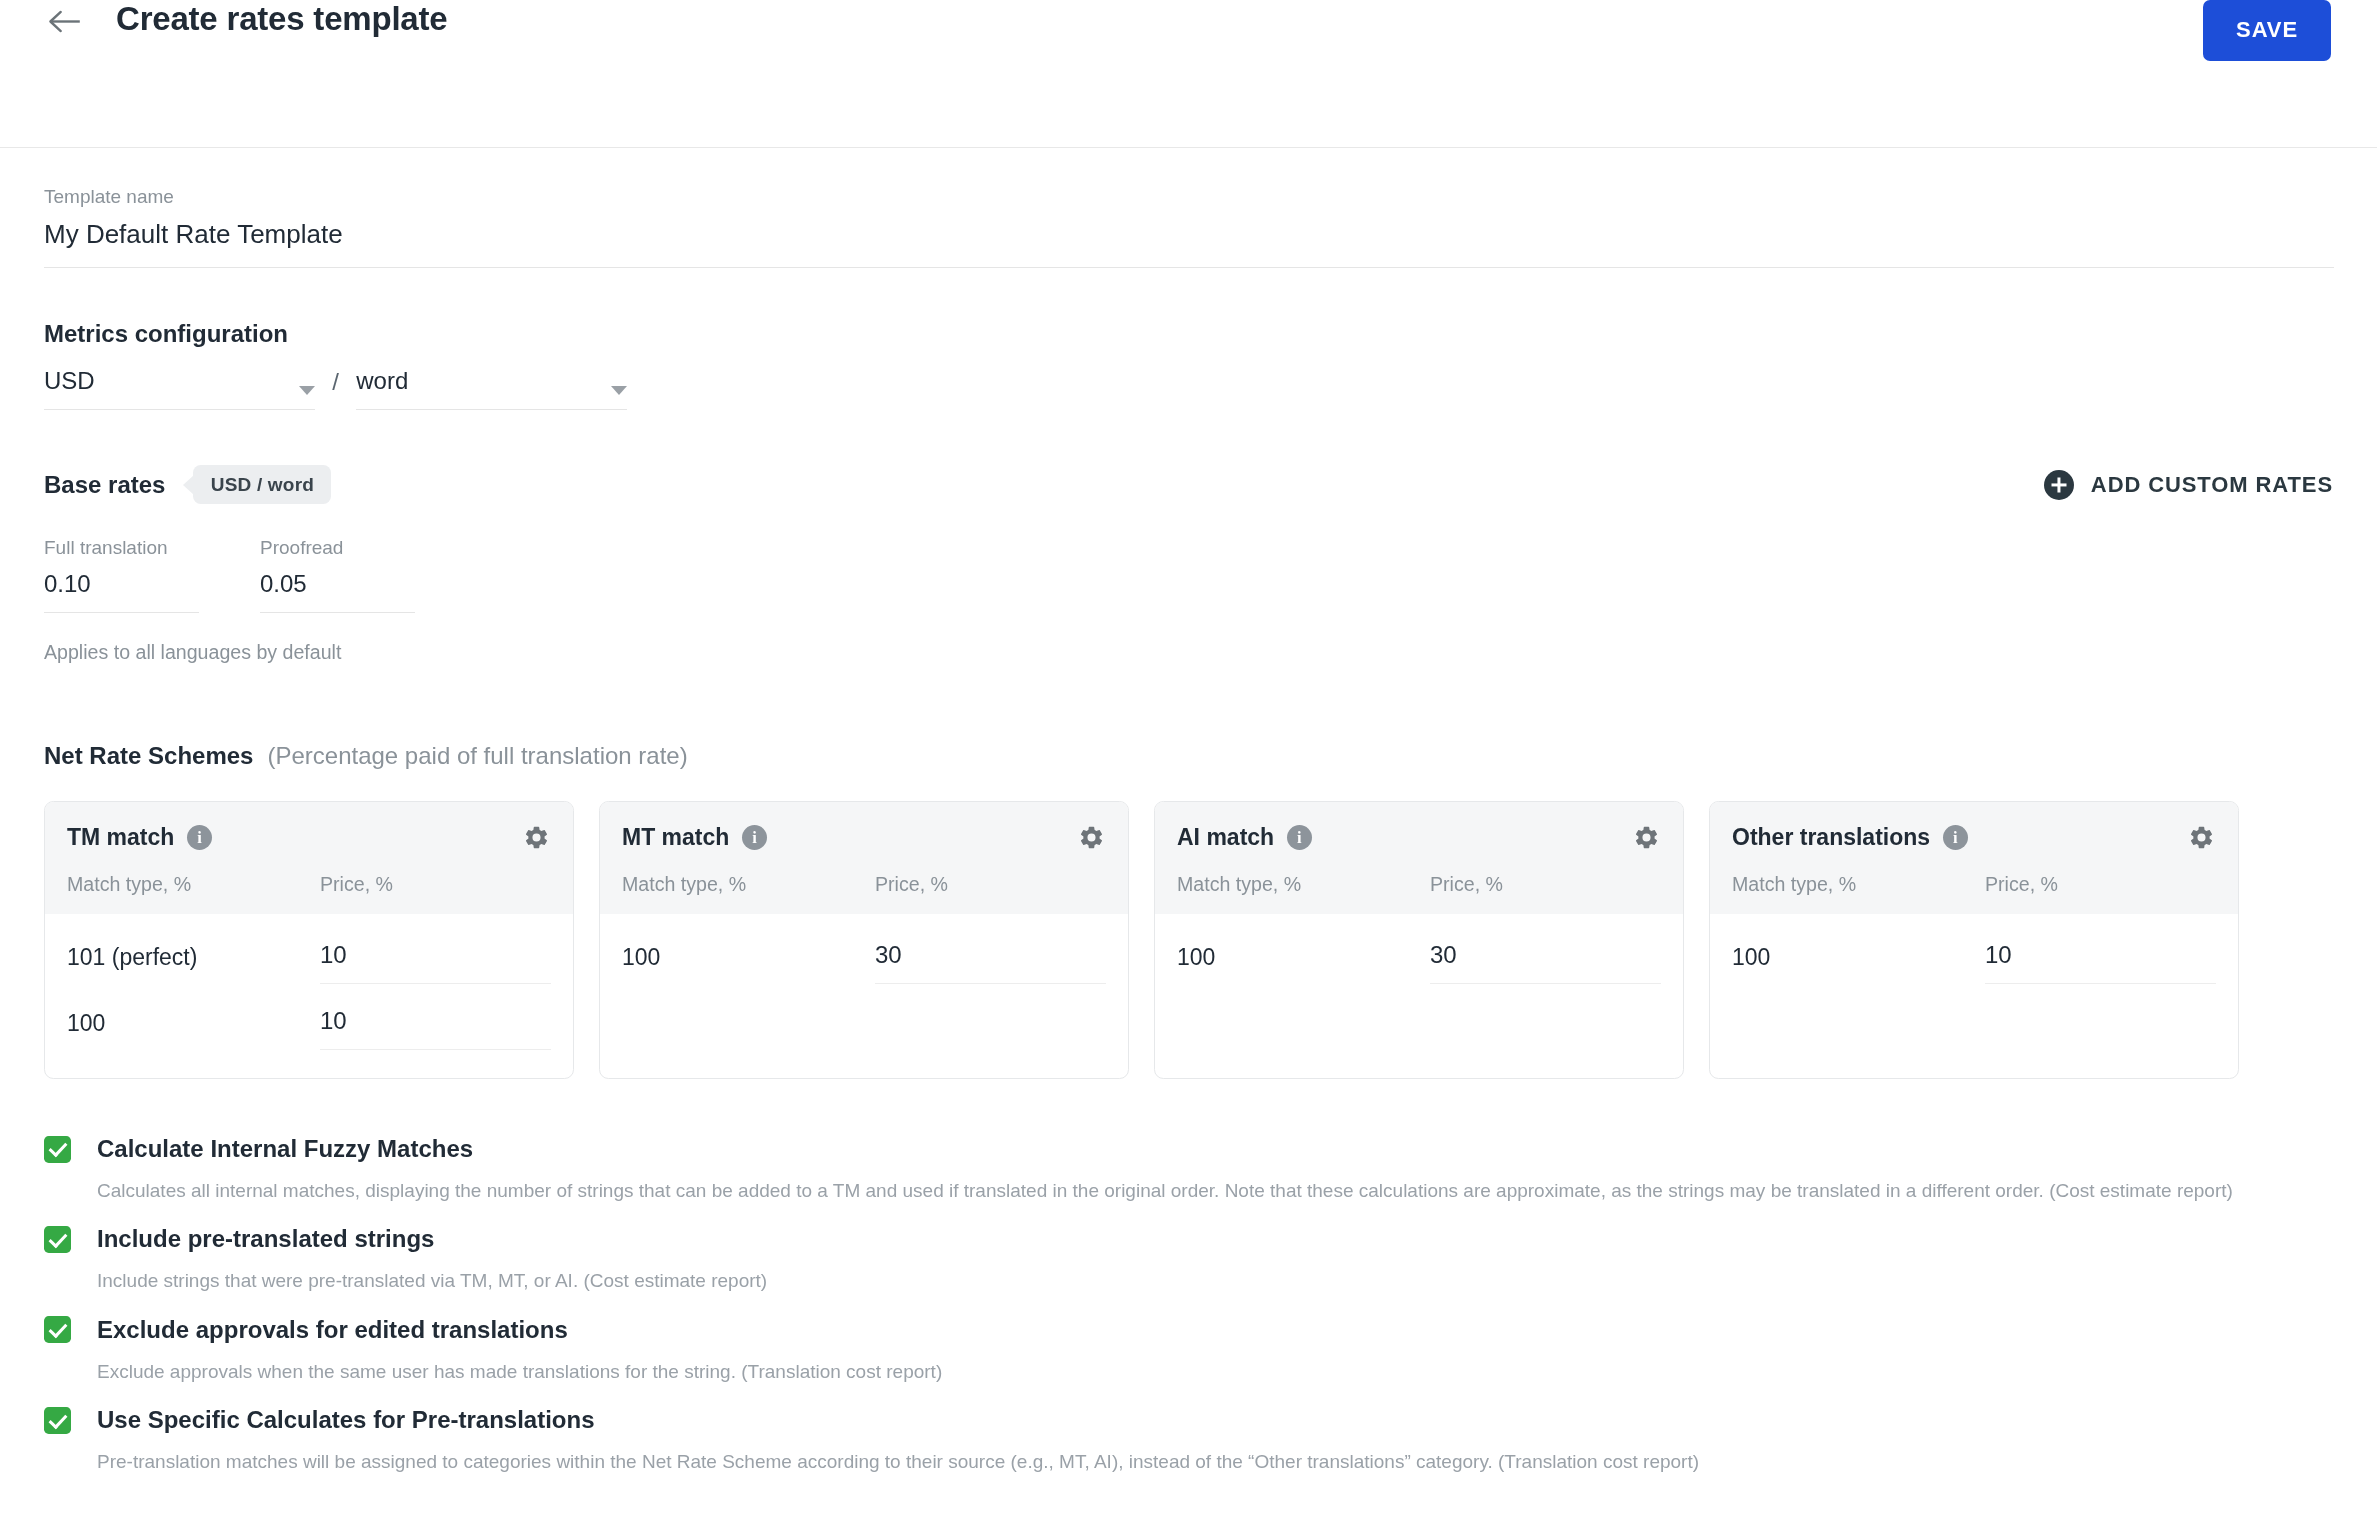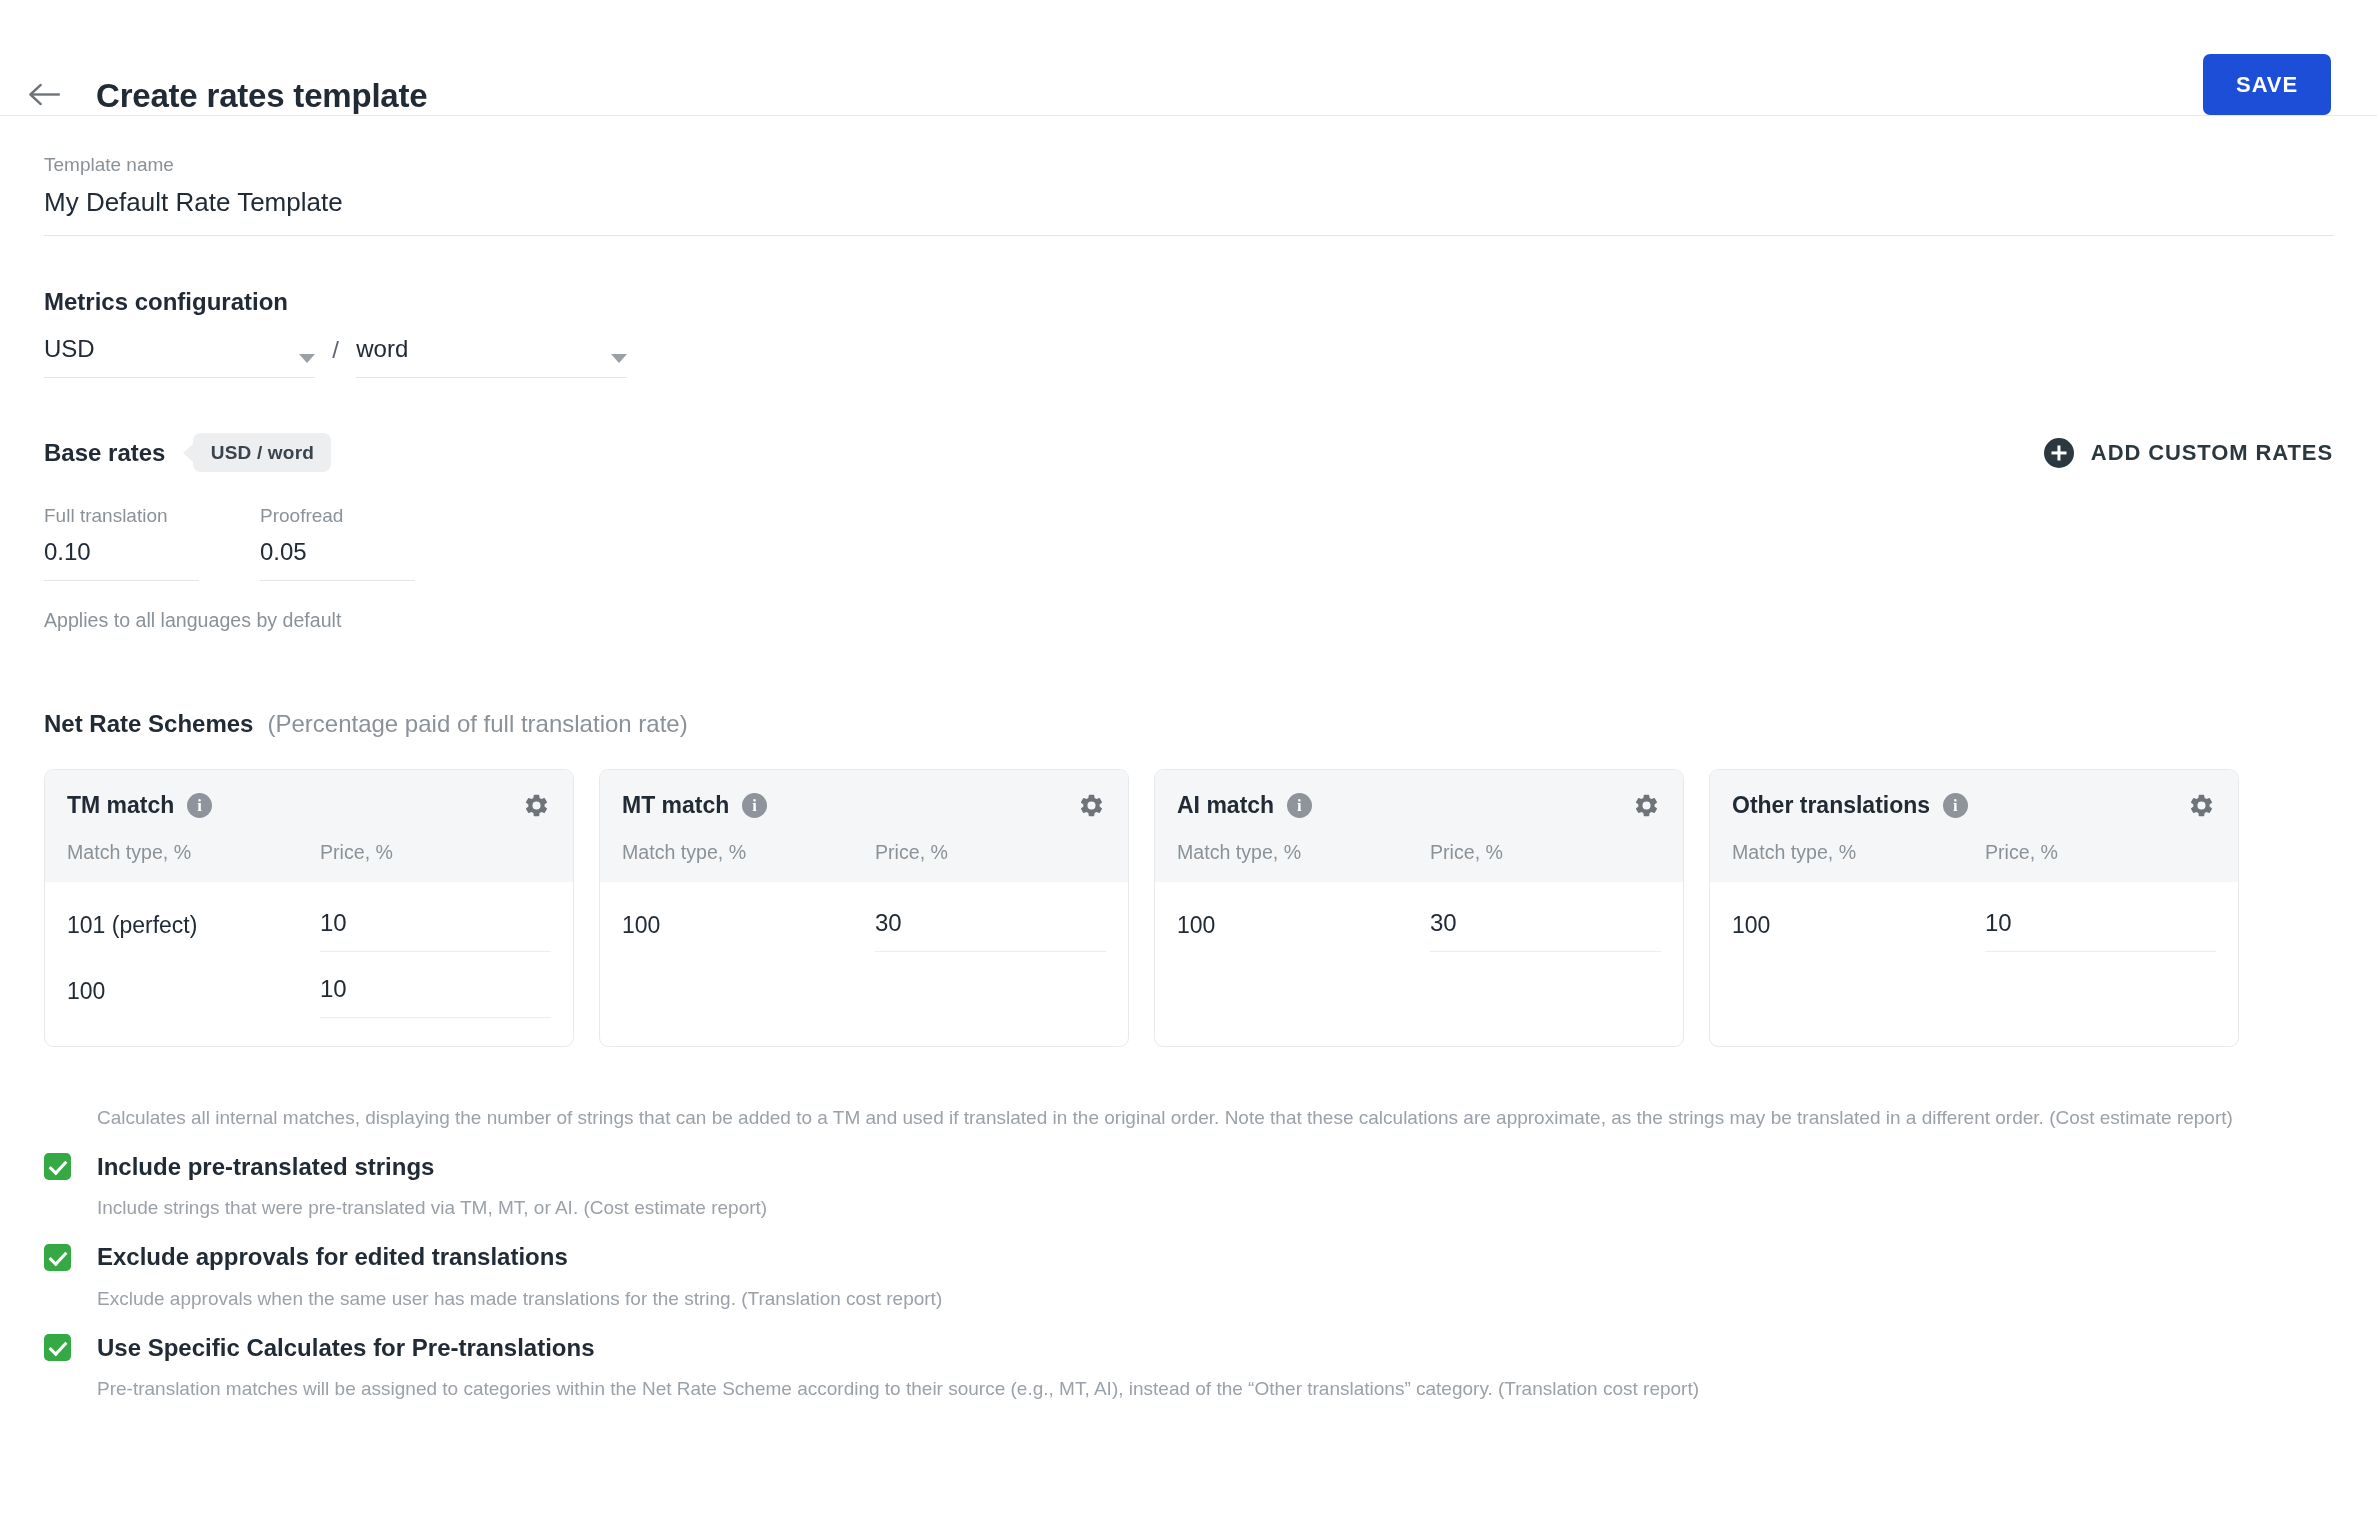--- a/index.html
+++ b/index.html
@@ -8,25 +8,25 @@
     height: 1533px;
     background: #ffffff;
     font-family: "Liberation Sans", sans-serif;
     color: #212b36;
     overflow: hidden;
   }
 
   
   .appbar {
     position: relative;
-    height: 116px;
+    height: 148px;
     border-bottom: 1.6px solid #e8e8e8;
     display: flex;
-    align-items: flex-end;
-    padding: 0 46px 0 24px;
+    align-items: flex-start;
+    padding: 0 46px 0 44px;
   }
   .back-arrow {
     width: 42px; height: 42px;
     display: flex; align-items: center; justify-content: center;
     cursor: pointer;
     flex: 0 0 auto;
   }
   .back-arrow svg { display: block; }
   .page-title {
     font-size: 33px;
@@ -494,20 +494,24 @@
           </span>
         </div>
       </div>
     </div>
 
   </div>
 
   <div class="options">
 
     <div class="option">
+      <div class="option-row">
+        <span class="checkbox"></span>
+        <span class="option-label">Calculate Internal Fuzzy Matches</span>
+      </div>
       <div class="option-desc">Calculates all internal matches, displaying the number of strings that can be added to a TM and used if translated in the original order. Note that these calculations are approximate, as the strings may be translated in a different order. (Cost estimate report)</div>
     </div>
 
     <div class="option">
       <div class="option-row">
         <span class="checkbox"></span>
         <span class="option-label">Include pre-translated strings</span>
       </div>
       <div class="option-desc">Include strings that were pre-translated via TM, MT, or AI. (Cost estimate report)</div>
     </div>

